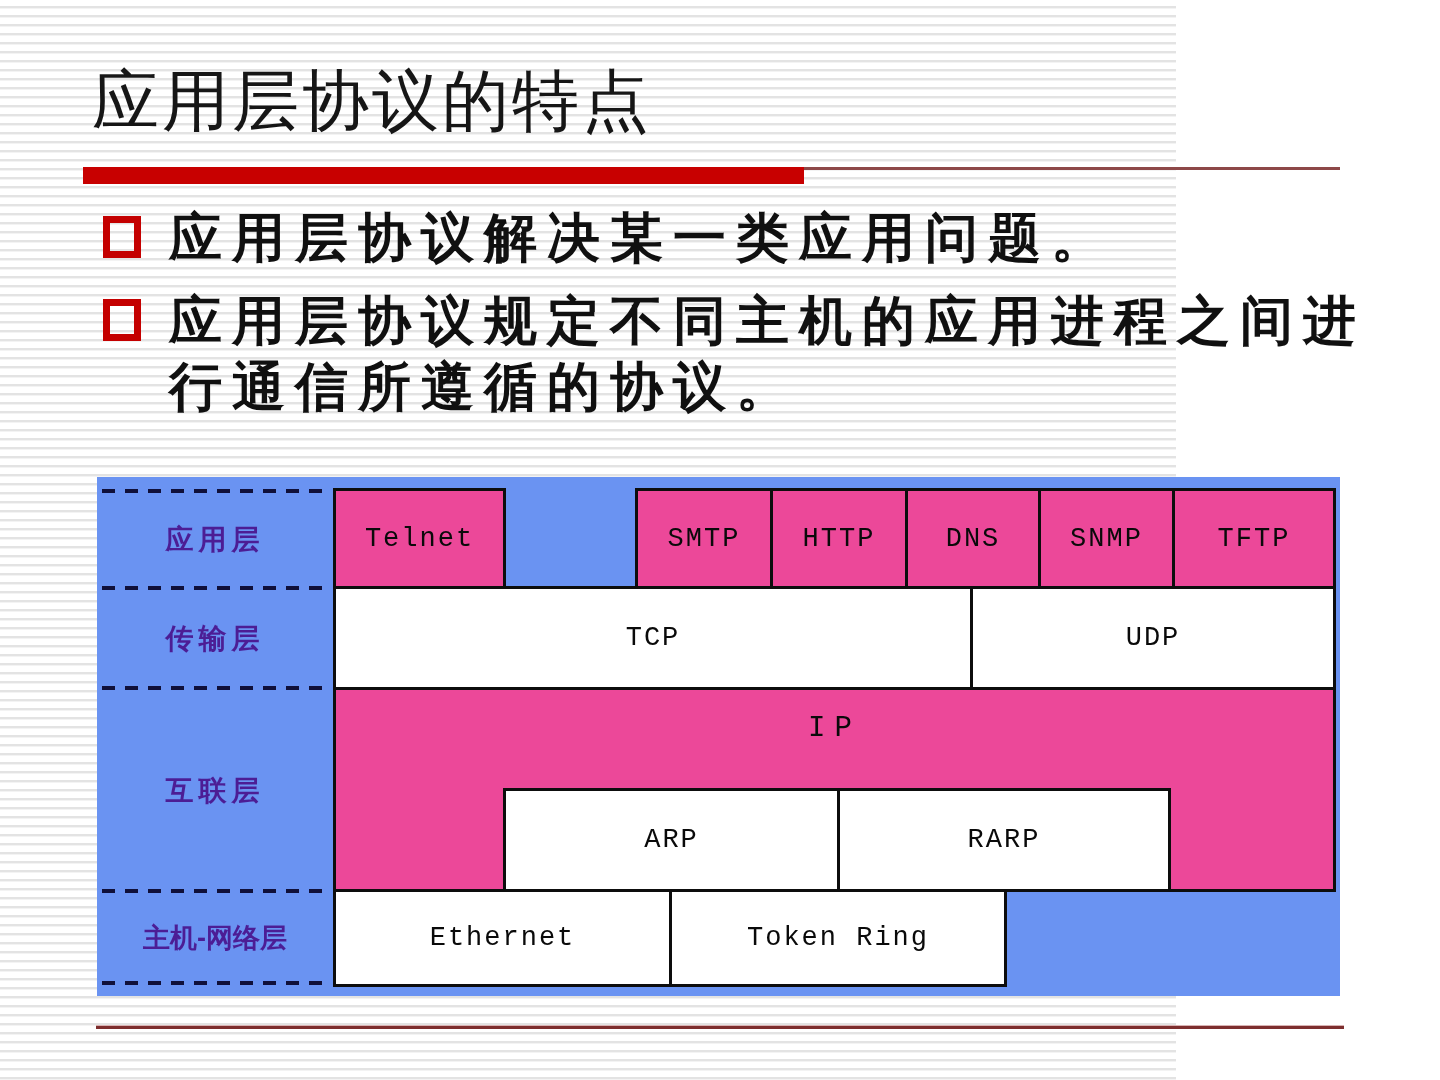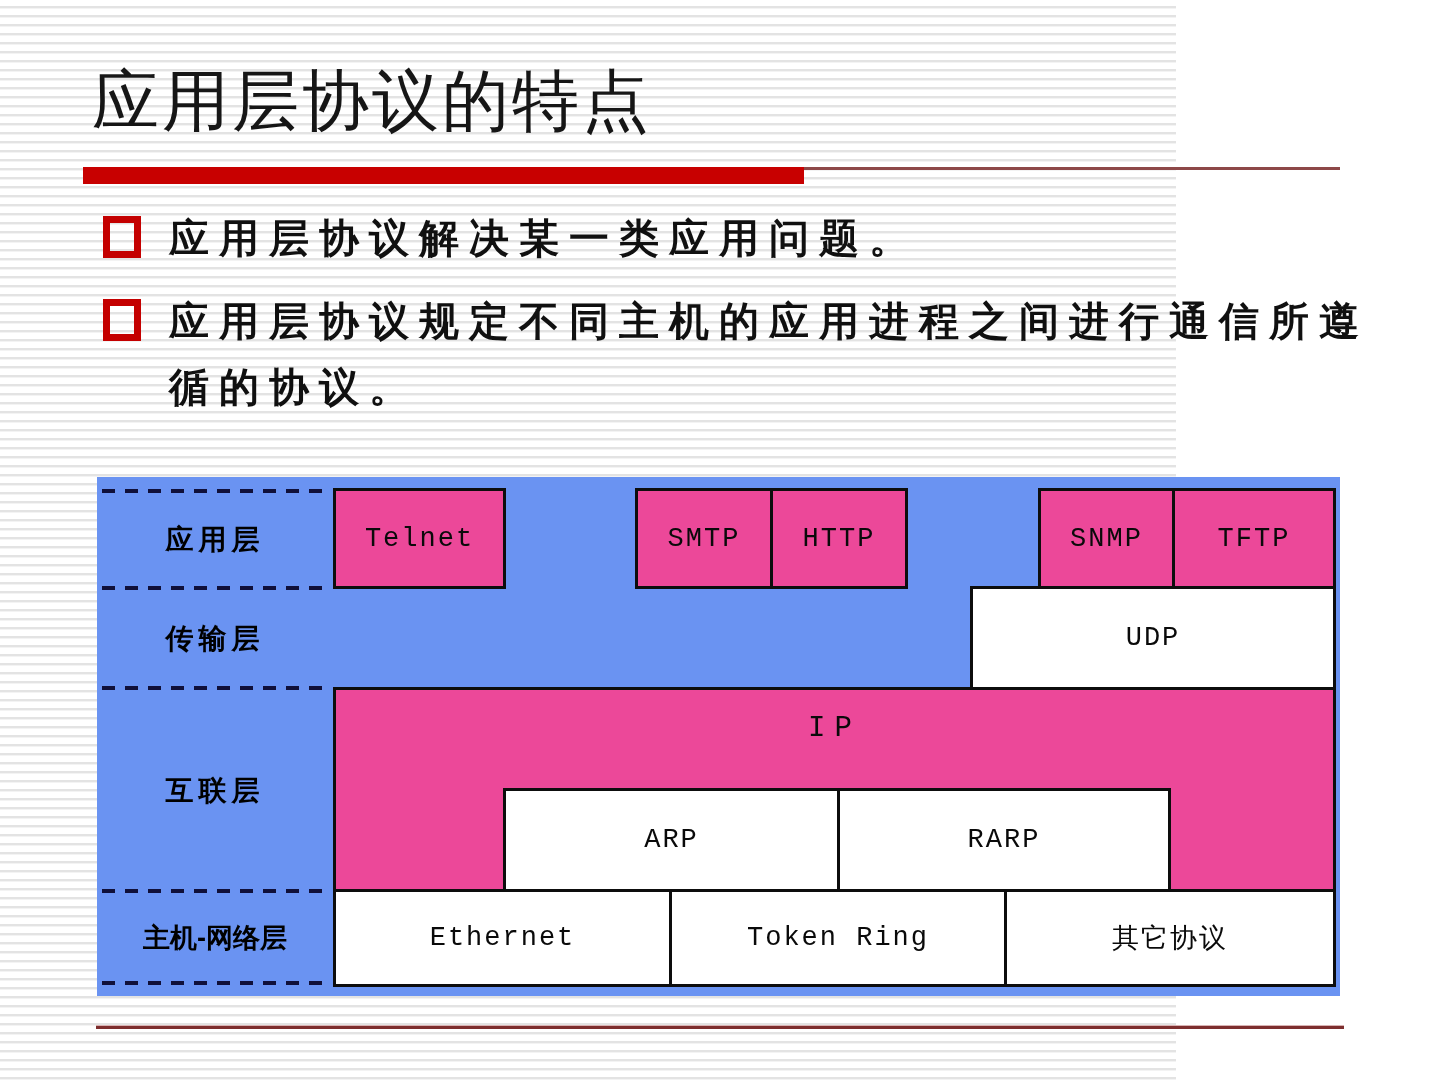--- a/index.html
+++ b/index.html
@@ -68,21 +68,21 @@
     width: 24px;
     height: 28px;
     border: 7px solid #c40000;
     margin-top: 11px;
     margin-right: 28px;
     background: transparent;
   }
   .bullet-text {
     font-family: "Liberation Sans", sans-serif;
     font-weight: bold;
-    font-size: 40px;
+    font-size: 53px;
     line-height: 66px;
     letter-spacing: 10px;
     color: #101010;
   }
 
   
   .diagram {
     position: absolute;
     left: 97px;
     top: 477px;
@@ -106,21 +106,21 @@
   .sep-4 { top: 504px; }
 
   .layer-label {
     position: absolute;
     left: 0;
     width: 236px;
     text-align: center;
     font-family: "Liberation Sans", sans-serif;
     font-weight: bold;
     font-size: 28px;
-    color: #000000;
+    color: #4c1d95;
     letter-spacing: 5px;
     white-space: nowrap;
   }
   .layer-app      { top: 44px; }
   .layer-trans    { top: 143px; }
   .layer-internet { top: 295px; }
   .layer-hostnet  { top: 443px; font-size: 27px; letter-spacing: 0px; }
 
   .grid {
     position: absolute;
@@ -223,33 +223,34 @@
     <div class="layer-label layer-app">应用层</div>
     <div class="layer-label layer-trans">传输层</div>
     <div class="layer-label layer-internet">互联层</div>
     <div class="layer-label layer-hostnet">主机-网络层</div>
 
     <div class="grid">
 
       <div class="box gray r1 c-telnet">Telnet</div>
       <div class="box gray r1 c-smtp">SMTP</div>
       <div class="box gray r1 c-http">HTTP</div>
+      <div class="box gray r1 c-dns">DNS</div>
       <div class="box gray r1 c-snmp">SNMP</div>
       <div class="box gray r1 c-tftp">TFTP</div>
 
+      <div class="box white r2 c-tcp">TCP</div>
       <div class="box white r2 c-udp">UDP</div>
 
       <div class="box gray ip-region">
         <span class="ip-text">IP</span>
       </div>
       <div class="box white c-rarp">RARP</div>
       <div class="box white c-arp">ARP</div>
 
       <div class="box white r4 c-eth">Ethernet</div>
       <div class="box white r4 c-token">Token Ring</div>
-      <div class="box white r4 c-other">其它协议</div>
 
     </div>
   </div>
 
   <div class="footer-line"></div>
 
 </div>
 
 </body></html>

